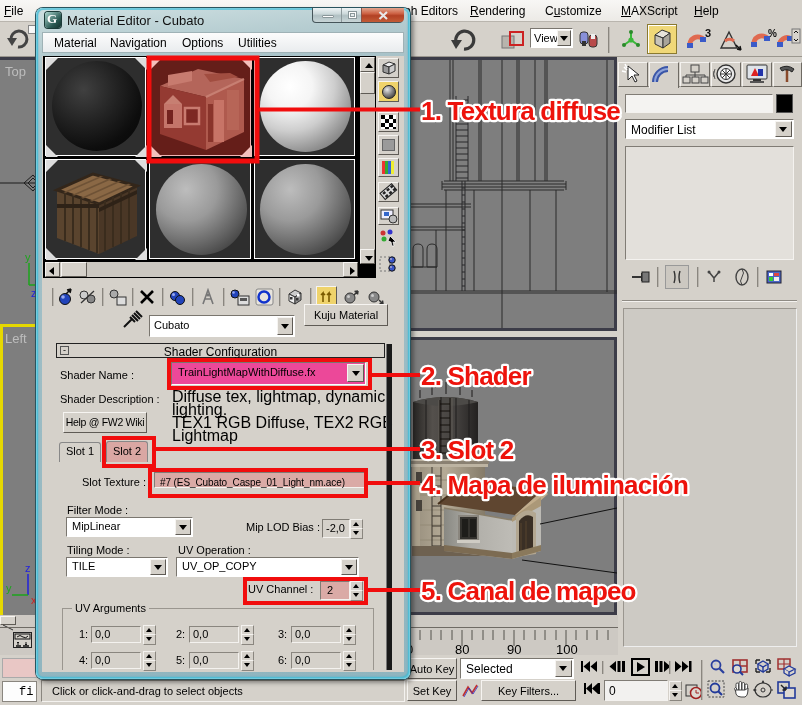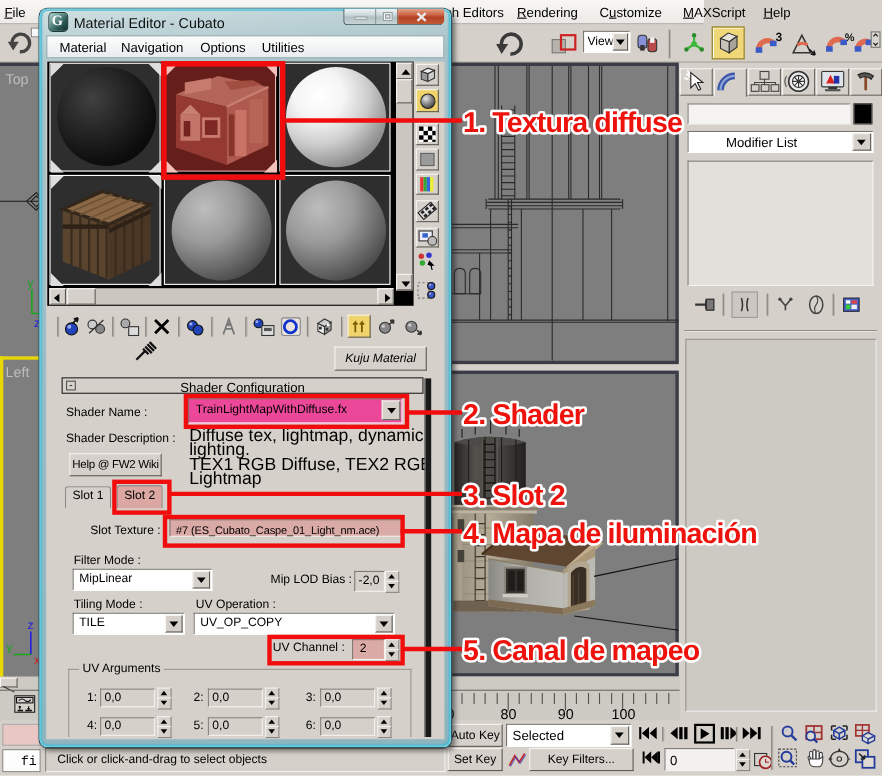--- a/index.html
+++ b/index.html
@@ -473,21 +473,21 @@
     <div class="abs raised" style="left:155px;top:2px;width:29px;height:25px;"><svg width="27" height="22">
             <path d="M13 5 L13 19" stroke="#8a4a2a" stroke-width="2.5"></path>
             <path d="M6 5 Q13 1 20 6 L18 9 Q13 5 8 8 Z" fill="#555" stroke="#222"></path>
           </svg></div>
   </div>
 
   <div class="abs sunken" style="left:7px;top:37px;width:148px;height:19px;background:#f4f3f1;"></div>
   <div class="abs" style="left:158px;top:37px;width:17px;height:19px;background:#000;border:1px solid #555;"></div>
 
   <div class="abs combo" style="left:7px;top:62px;width:169px;height:20px;">
-    <span style="position:absolute;left:5px;top:3px;font-size:12px;margin-left:29px;">Modifier List</span>
+    <span style="position:absolute;left:5px;top:3px;font-size:12px;">Modifier List</span>
     <div class="cbtn" style="right:1px;top:1px;width:17px;height:16px;"></div>
     <div class="carrow" style="right:6px;top:7px;"></div>
   </div>
 
   <div class="abs sunken" style="left:7px;top:89px;width:169px;height:114px;background:#e3e0db;"></div>
 
   <div class="abs" id="stackbtns" style="left:7px;top:208px;width:169px;height:26px;">
     <svg class="ico" style="left:5px;top:4px;" width="22" height="16">
           <path d="M2 8 L12 8 M12 4 L12 12" stroke="#333" stroke-width="2"></path>
           <rect x="12" y="3" width="7" height="10" fill="#777" stroke="#222"></rect>
@@ -773,21 +773,26 @@
       <svg class="ico" style="left:324px;top:2px;" width="20" height="18">
             <circle cx="8" cy="9" r="5" fill="#888" stroke="#333"></circle>
             <circle cx="6.5" cy="7.5" r="1.5" fill="#ccc"></circle>
             <path d="M13 12 L17 16 M17 16 L13.5 15.5 M17 16 L16.5 12.5" stroke="#333" stroke-width="1.5" fill="none"></path>
           </svg>
     </div>
 
     <svg class="abs" style="left:80px;top:253px;" width="22" height="20" viewBox="0 0 22 20">
           <path d="M2 18 L10 10 M8 8 L13 13 M10 6 L16 12 M14 2 L20 8 M12 4 L18 10" stroke="#111" stroke-width="2" fill="none"></path>
         </svg>
-    <div class="btn abs" style="left:262px;top:259px;width:84px;height:22px;font-style:italic;"><span style="position:relative;top:4px;">Kuju Material</span></div>
+    <div class="combo abs" style="left:107px;top:259px;width:146px;height:22px;">
+      <span style="position:absolute;left:4px;top:3px;">Cubato</span>
+      <div class="cbtn" style="right:1px;top:1px;width:16px;height:18px;"></div>
+      <div class="carrow" style="right:5px;top:8px;"></div>
+    </div>
+    <div class="btn abs" style="left:262px;top:248px;width:84px;height:22px;"><span style="position:relative;top:4px;">Kuju Material</span></div>
 
     <div class="abs" style="left:14px;top:287px;width:329px;height:15px;border:1px solid #222;background:#d5d1ca;">
       <div class="abs" style="left:3px;top:2px;width:9px;height:9px;border:1px solid #555;font-size:9px;line-height:7px;text-align:center;">-</div>
       <div class="abs" style="left:0;top:1px;width:100%;text-align:center;font-size:12px;">Shader Configuration</div>
     </div>
 
     <span class="lbl" style="left:18px;top:313px;">Shader Name :</span>
     <div class="combo abs" style="left:129px;top:306px;width:195px;height:23px;background:#ec4899;">
       <span style="position:absolute;left:6px;top:3px;">TrainLightMapWithDiffuse.fx</span>
       <div class="cbtn" style="right:1px;top:1px;width:17px;height:18px;"></div>

